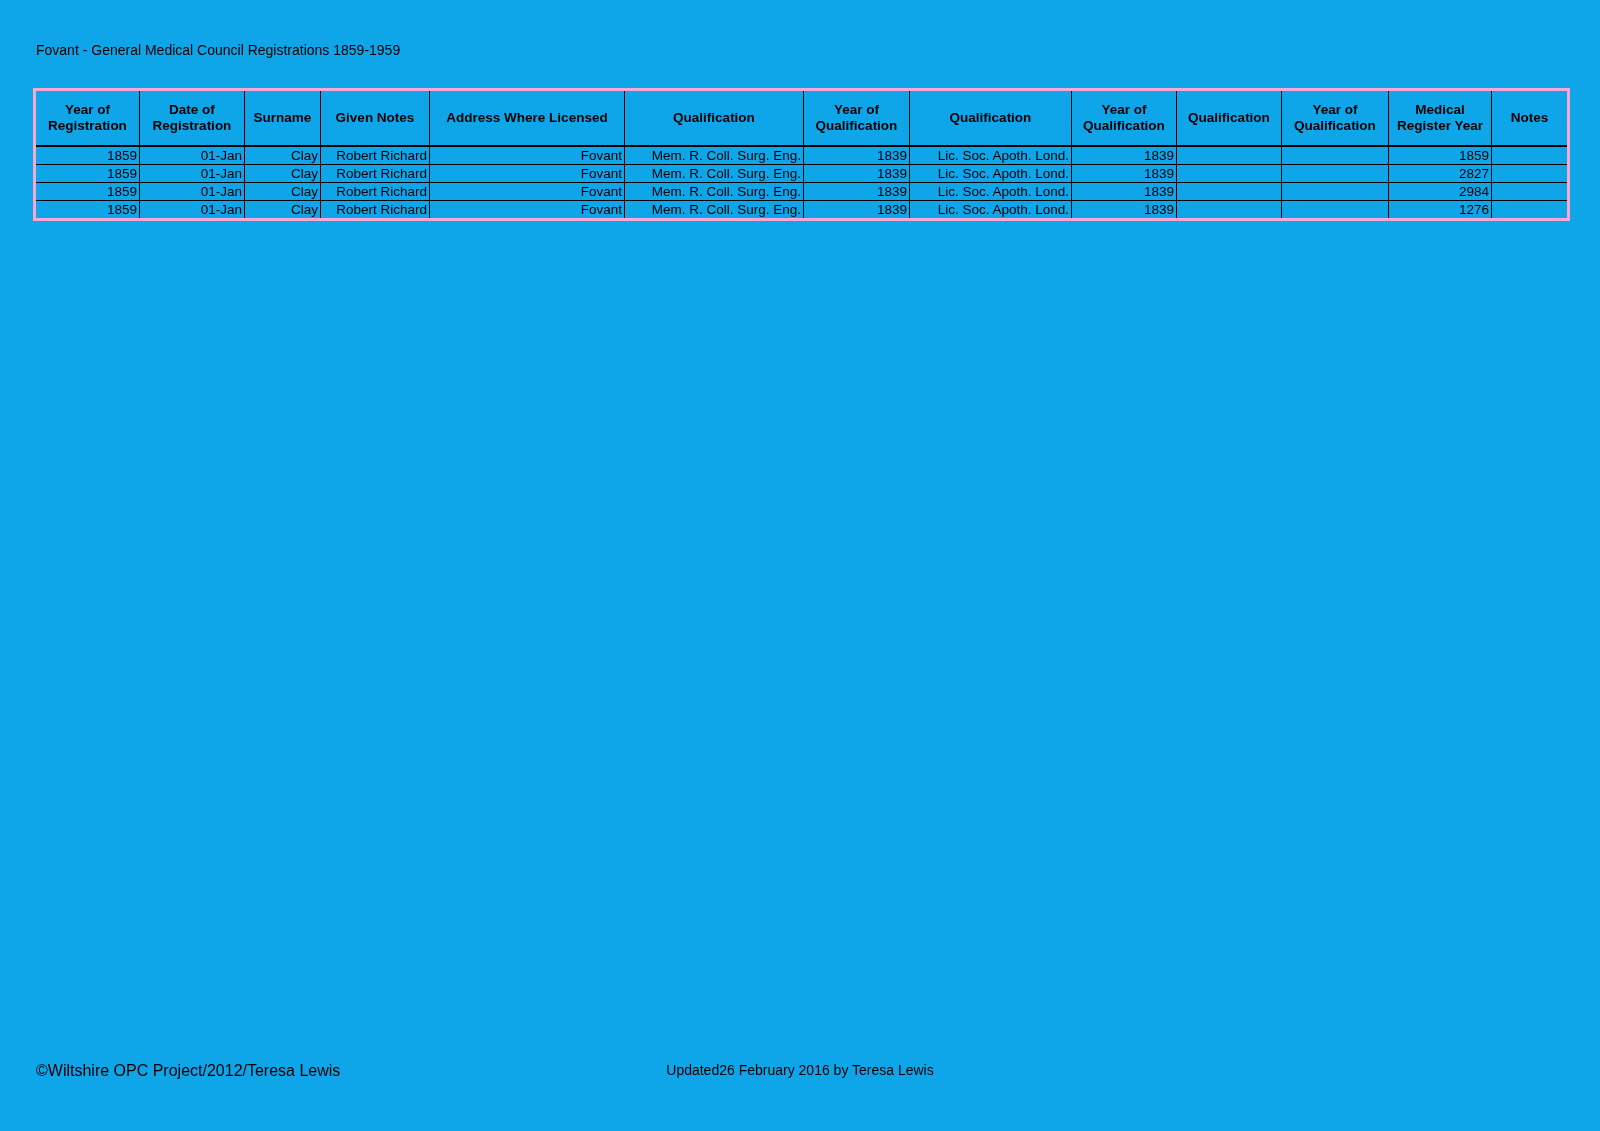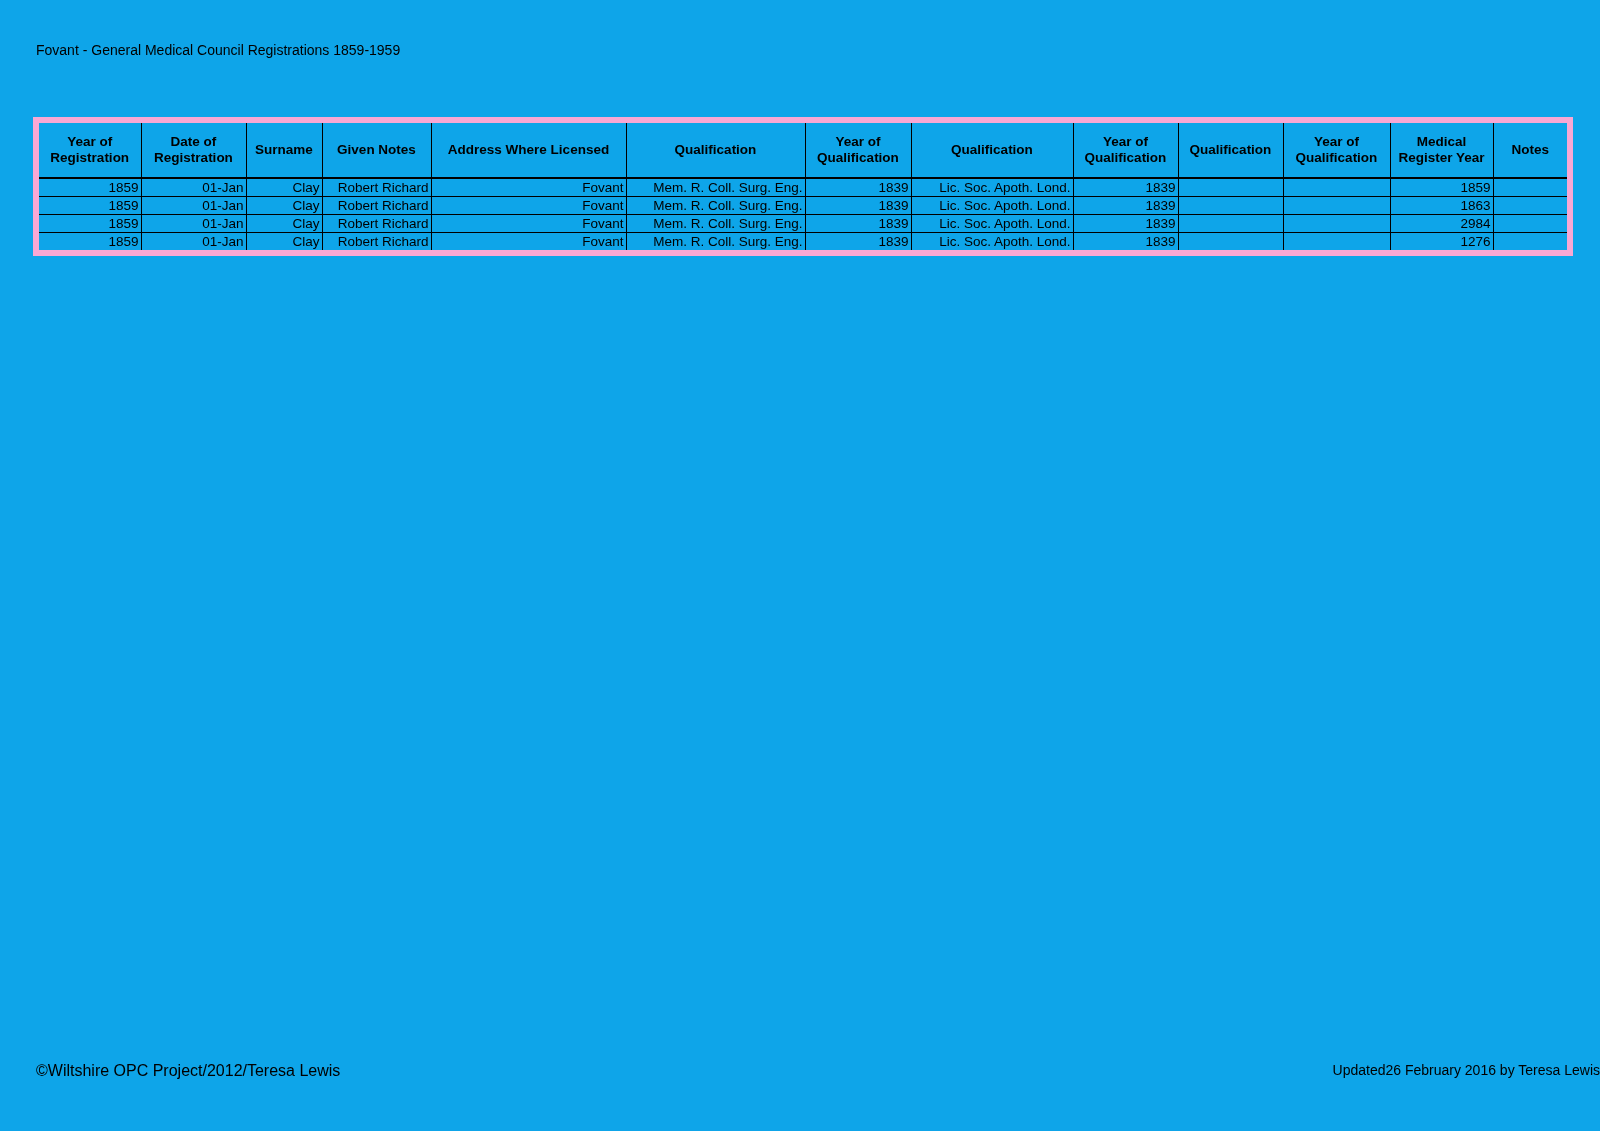--- a/index.html
+++ b/index.html
@@ -19,25 +19,25 @@
   .doc-title {
     position: absolute;
     left: 36px;
     top: 42px;
     font-size: 14px;
     white-space: nowrap;
   }
   table.register {
     position: absolute;
     left: 33px;
-    top: 117px;
+    top: 88px;
     width: 1534px;
     border-collapse: collapse;
     table-layout: fixed;
-    border: 6px solid #f9a8d4;
+    border: 3px solid #f9a8d4;
   }
   .register th {
     border: 1.5px solid #000000;
     font-size: 13.5px;
     font-weight: bold;
     text-align: center;
     vertical-align: middle;
     height: 52px;
     padding: 1px 3px;
     line-height: 16px;
@@ -62,21 +62,21 @@
     left: 36px;
     top: 1062px;
     font-size: 16px;
     white-space: nowrap;
   }
   .footer-center {
     position: absolute;
     left: 0;
     top: 1062px;
     width: 1600px;
-    text-align: right;
+    text-align: center;
     font-size: 14px;
     white-space: nowrap;
   }
 </style>
 </head>
 <body>
 
 <div class="page">
 
   <div class="doc-title">Fovant - General Medical Council Registrations 1859-1959</div>
@@ -135,21 +135,21 @@
           <td>01-Jan</td>
           <td>Clay</td>
           <td>Robert Richard</td>
           <td>Fovant</td>
           <td>Mem. R. Coll. Surg. Eng.</td>
           <td>1839</td>
           <td>Lic. Soc. Apoth. Lond.</td>
           <td>1839</td>
           <td></td>
           <td></td>
-          <td>1863</td>
+          <td>2827</td>
           <td></td>
         </tr>
         <tr>
           <td>1859</td>
           <td>01-Jan</td>
           <td>Clay</td>
           <td>Robert Richard</td>
           <td>Fovant</td>
           <td>Mem. R. Coll. Surg. Eng.</td>
           <td>1839</td>

